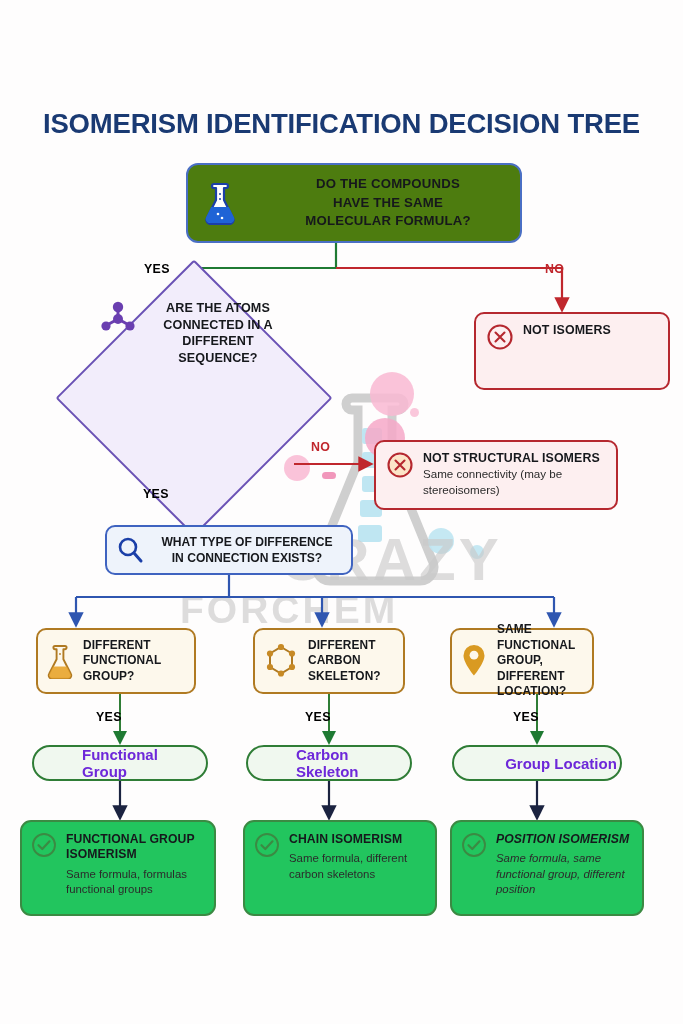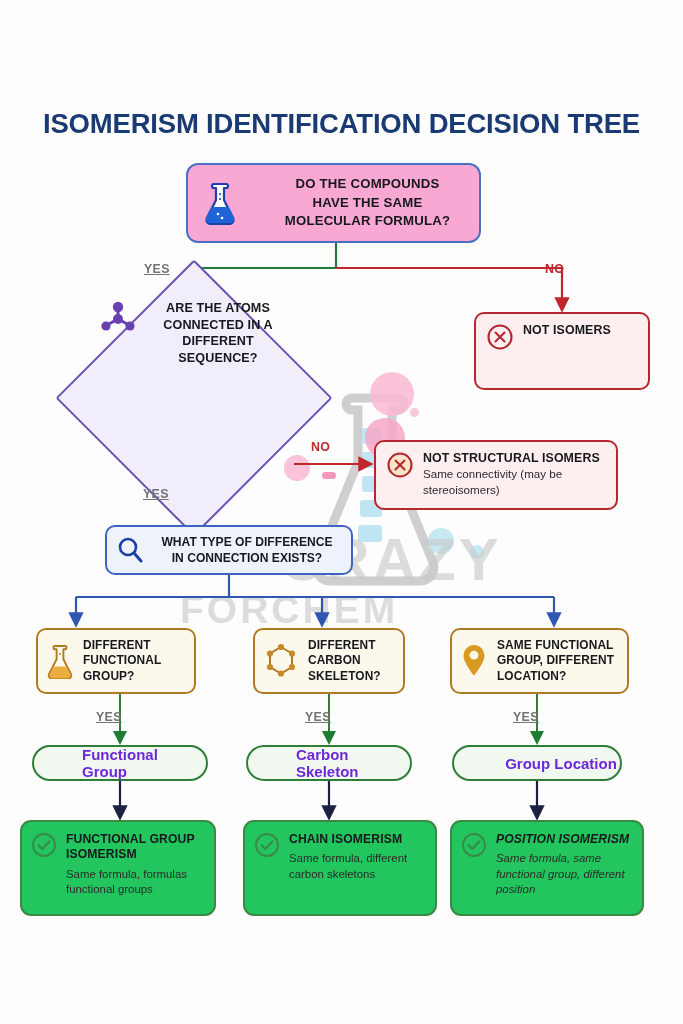--- a/index.html
+++ b/index.html
@@ -46,22 +46,22 @@
     letter-spacing: -0.2px;
     color: #1a3a73;
     z-index: 5;
   }
 
   
   .node { position: absolute; z-index: 4; display: flex; align-items: center; }
 
   
   .box-blue-top {
-    left: 186px; top: 163px; width: 295px; height: 80px;
-    background: #f9a8d4;
+    left: 186px; top: 163px; width: 336px; height: 80px;
+    background: #4d7c0f;
     border: 2px solid #4a6fc4;
     border-radius: 12px;
     padding: 0 10px 0 14px;
     gap: 28px;
   }
   .box-blue-top .qtext {
     flex: 1; text-align: center;
     font-size: 13.2px; font-weight: 700; color: #16181c;
     line-height: 1.42; letter-spacing: .2px;
   }
@@ -94,21 +94,21 @@
   .box-red {
     background: #fdeff0;
     border: 2px solid #b5282f;
     border-radius: 10px;
     padding: 9px 10px 9px 10px;
     gap: 9px;
     align-items: flex-start;
   }
   .box-red .rtitle { font-size: 12.4px; font-weight: 700; color: #16181c; letter-spacing: .1px; }
   .box-red .rsub { font-size: 11.6px; font-weight: 400; color: #2b2b2b; line-height: 1.34; margin-top: 1px; }
-  .box-red-1 { left: 474px; top: 312px; width: 176px; height: 78px; }
+  .box-red-1 { left: 474px; top: 312px; width: 196px; height: 78px; }
   .box-red-2 { left: 374px; top: 440px; width: 244px; height: 70px; }
 
   
   .box-blue-2 {
     left: 105px; top: 525px; width: 248px; height: 50px;
     background: #eef3fb;
     border: 2px solid #3f63c0;
     border-radius: 10px;
     padding: 0 8px 0 8px;
     gap: 6px;
@@ -125,21 +125,21 @@
     border-radius: 10px;
     padding: 0 8px;
     gap: 9px;
     height: 66px;
   }
   .box-orange .otext {
     font-size: 11.9px; font-weight: 700; color: #16181c; line-height: 1.3; letter-spacing: .1px;
   }
   .box-o1 { left: 36px; top: 628px; width: 160px; }
   .box-o2 { left: 253px; top: 628px; width: 152px; }
-  .box-o3 { left: 450px; top: 628px; width: 179px; }
+  .box-o3 { left: 450px; top: 628px; width: 144px; }
 
   
   .pill {
     background: #f0f8ef;
     border: 2px solid #2f7d36;
     border-radius: 22px;
     height: 36px;
     justify-content: center;
   }
   .pill span { font-size: 15px; font-weight: 700; color: #6d28d9; margin-left: 48px; }
@@ -160,21 +160,21 @@
   .box-green .gsub { font-size: 11.4px; font-weight: 400; color: #2b2b2b; line-height: 1.35; margin-top: 4px; }
   .box-g1 { left: 20px; top: 820px; width: 196px; height: 96px; }
   .box-g2 { left: 243px; top: 820px; width: 194px; height: 96px; }
   .box-g3 { left: 450px; top: 820px; width: 194px; height: 96px; font-style: italic; }
 
   
   .edge-label {
     position: absolute; z-index: 6;
     font-size: 12.4px; font-weight: 700; letter-spacing: .3px;
   }
-  .lbl-yes { color: #737373; text-decoration: underline; }
+  .lbl-yes { color: #000000; }
   .lbl-no  { color: #c0272d; }
 
   .svg-layer { position: absolute; left: 0; top: 0; z-index: 2; }
   .icon { flex: none; display: block; }
 </style>
 </head>
 <body>
 
 <div id="root">
 

